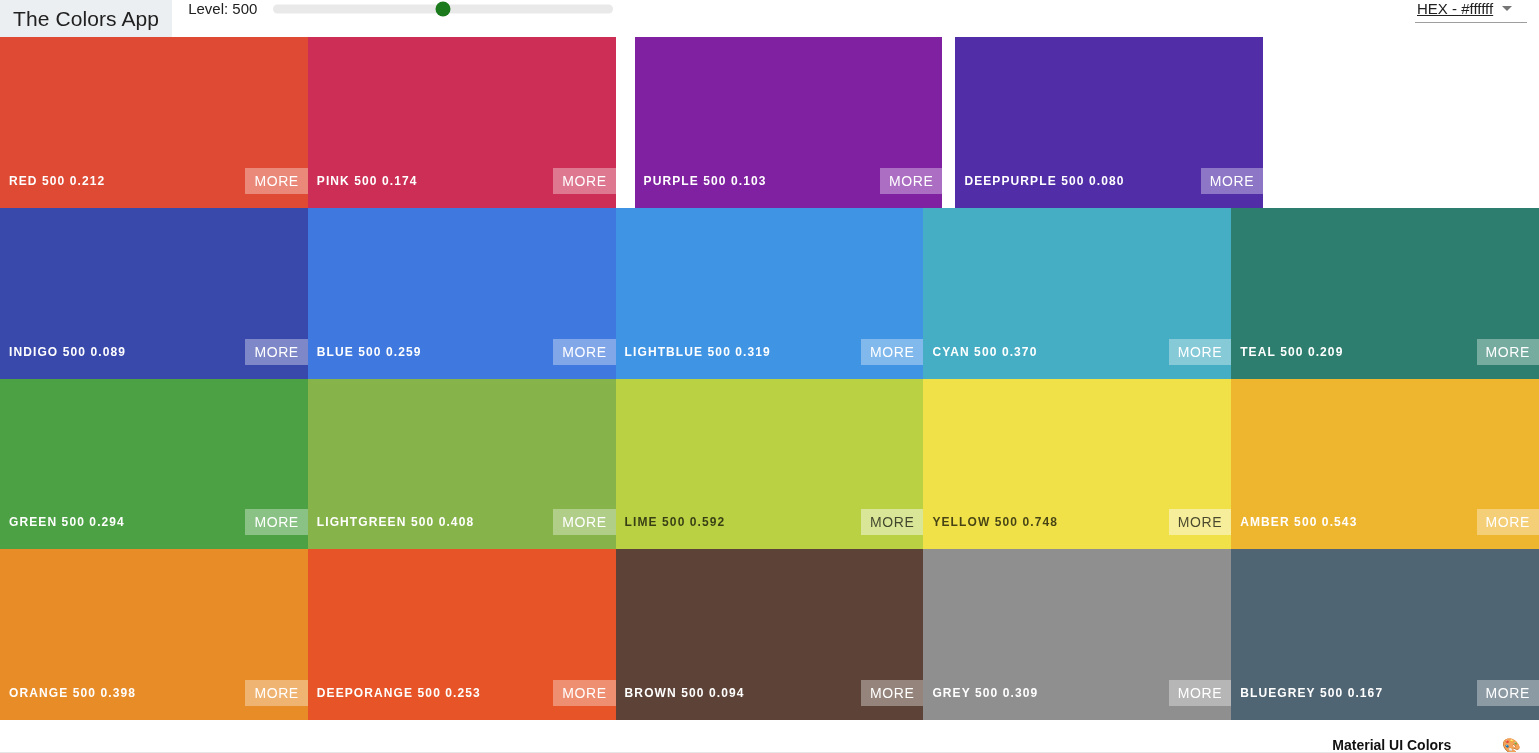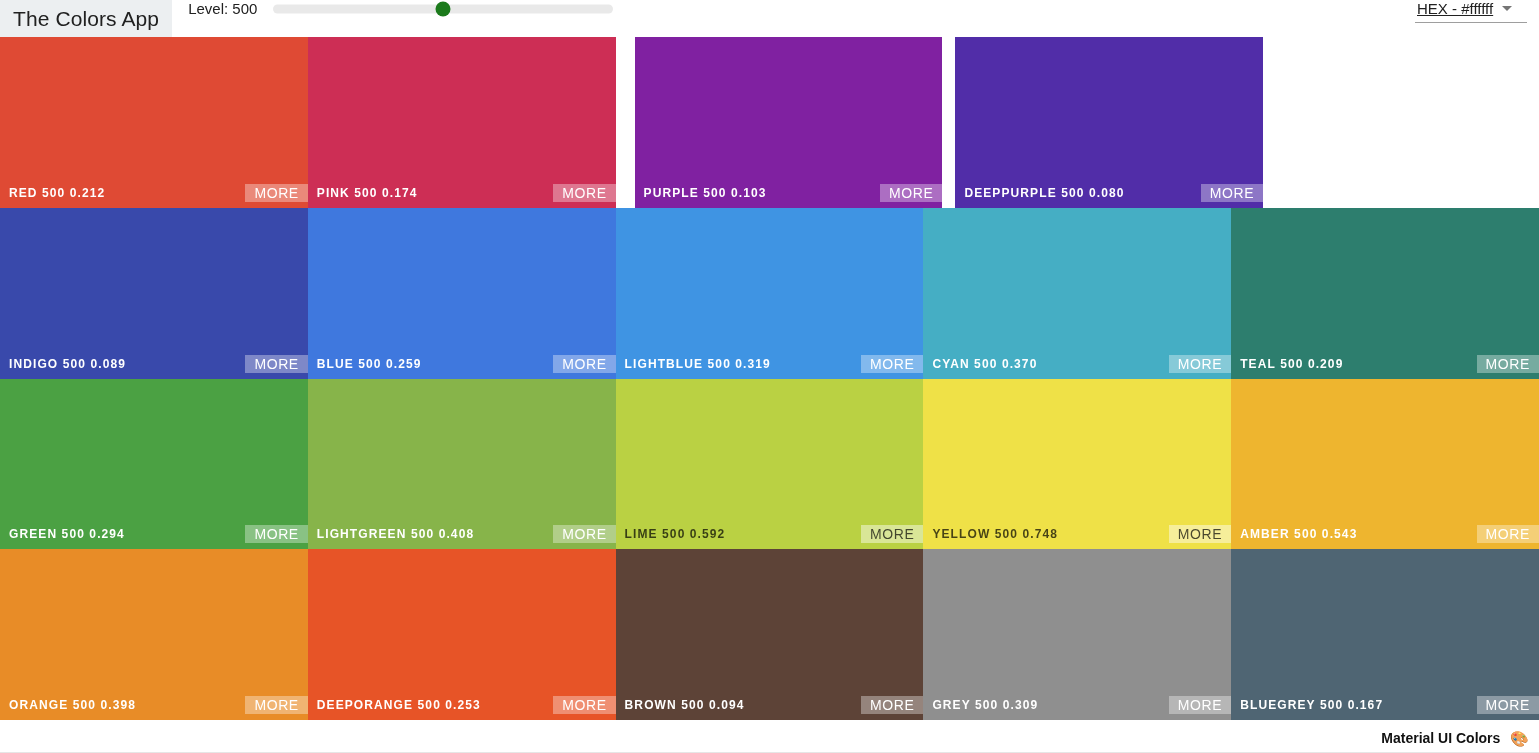--- a/index.html
+++ b/index.html
@@ -148,38 +148,38 @@
 
   .color-box.empty {
     background: #ffffff !important;
     cursor: default;
   }
 
   .box-bottom {
     position: absolute;
     left: 0;
     right: 0;
-    bottom: 0;
+    bottom: 12px;
     height: 30px;
     display: flex;
     align-items: center;
     justify-content: space-between;
   }
 
   .box-name {
     font-size: 12px;
     font-weight: bold;
     letter-spacing: 1.1px;
     padding-left: 9px;
     text-transform: uppercase;
     white-space: nowrap;
   }
 
   .more-btn {
-    height: 18px;
+    height: 26px;
     min-width: 58px;
     display: flex;
     align-items: center;
     justify-content: center;
     font-size: 14px;
     letter-spacing: 0.6px;
     background: rgba(255,255,255,0.35);
     padding: 0 9px;
     box-sizing: border-box;
     cursor: pointer;
@@ -192,28 +192,29 @@
   .dark-text .more-btn { color: rgba(0,0,0,0.7); }
 
   .dark-text .more-btn { background: rgba(255,255,255,0.45); }
 
   
   .footer {
     height: 30px;
     min-height: 30px;
     background: #ffffff;
     display: flex;
-    align-items: center;
+    align-items: flex-end;
     justify-content: flex-end;
-    padding-right: 10px;
+    padding-right: 18px;
     font-size: 14px;
     font-weight: bold;
     color: #111111;
     border-top: 1px solid #ffffff;
     position: relative;
+    gap: 41px;
   }
 
   .footer::after {
     content: "";
     position: absolute;
     left: 0;
     right: 0;
     bottom: 0;
     height: 1px;
     background: #e6e6e6;

